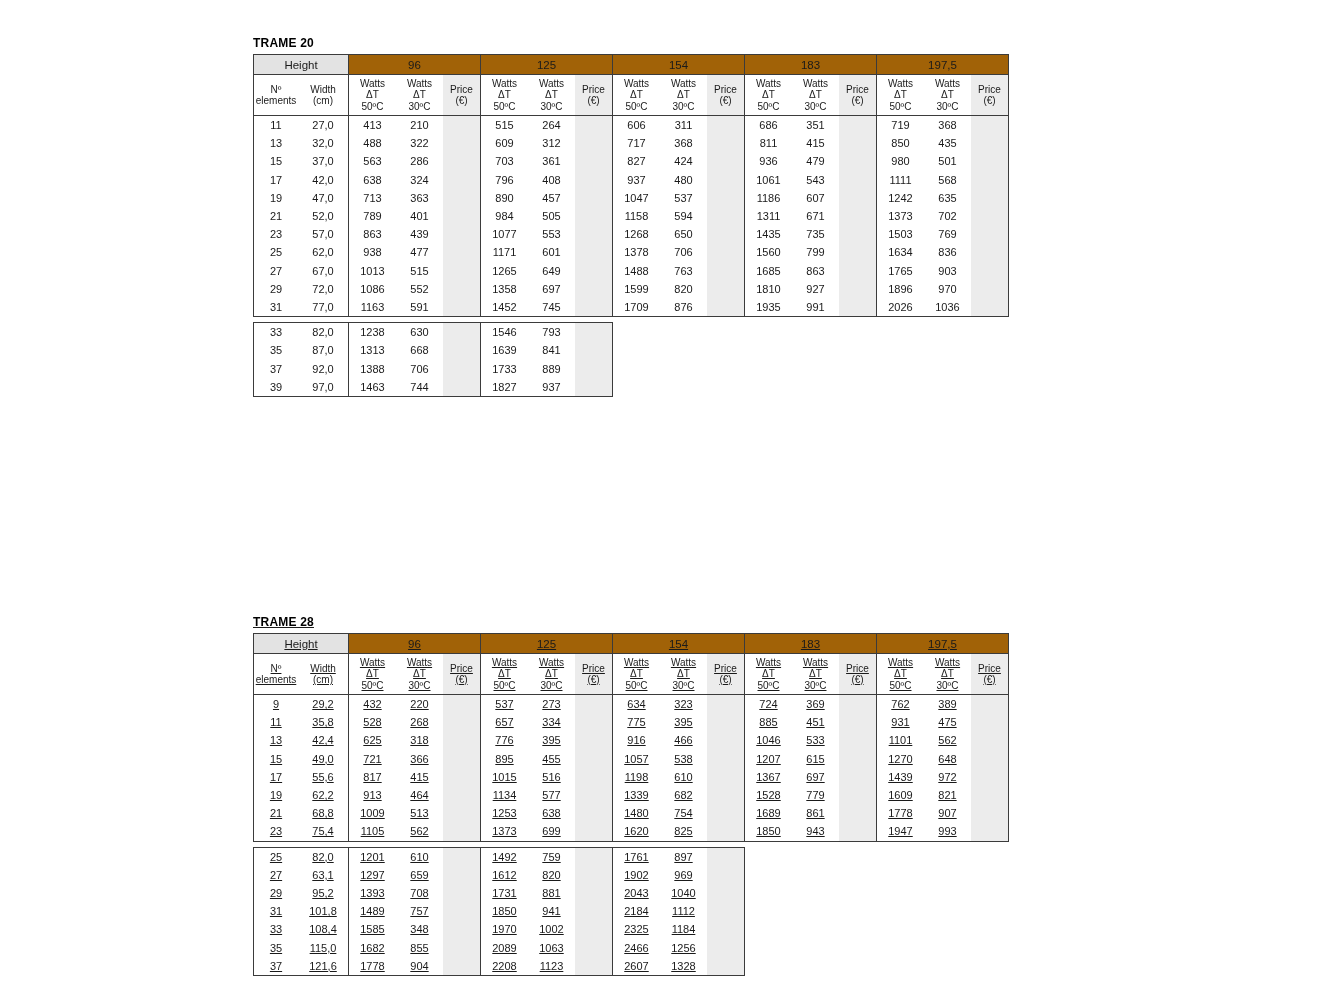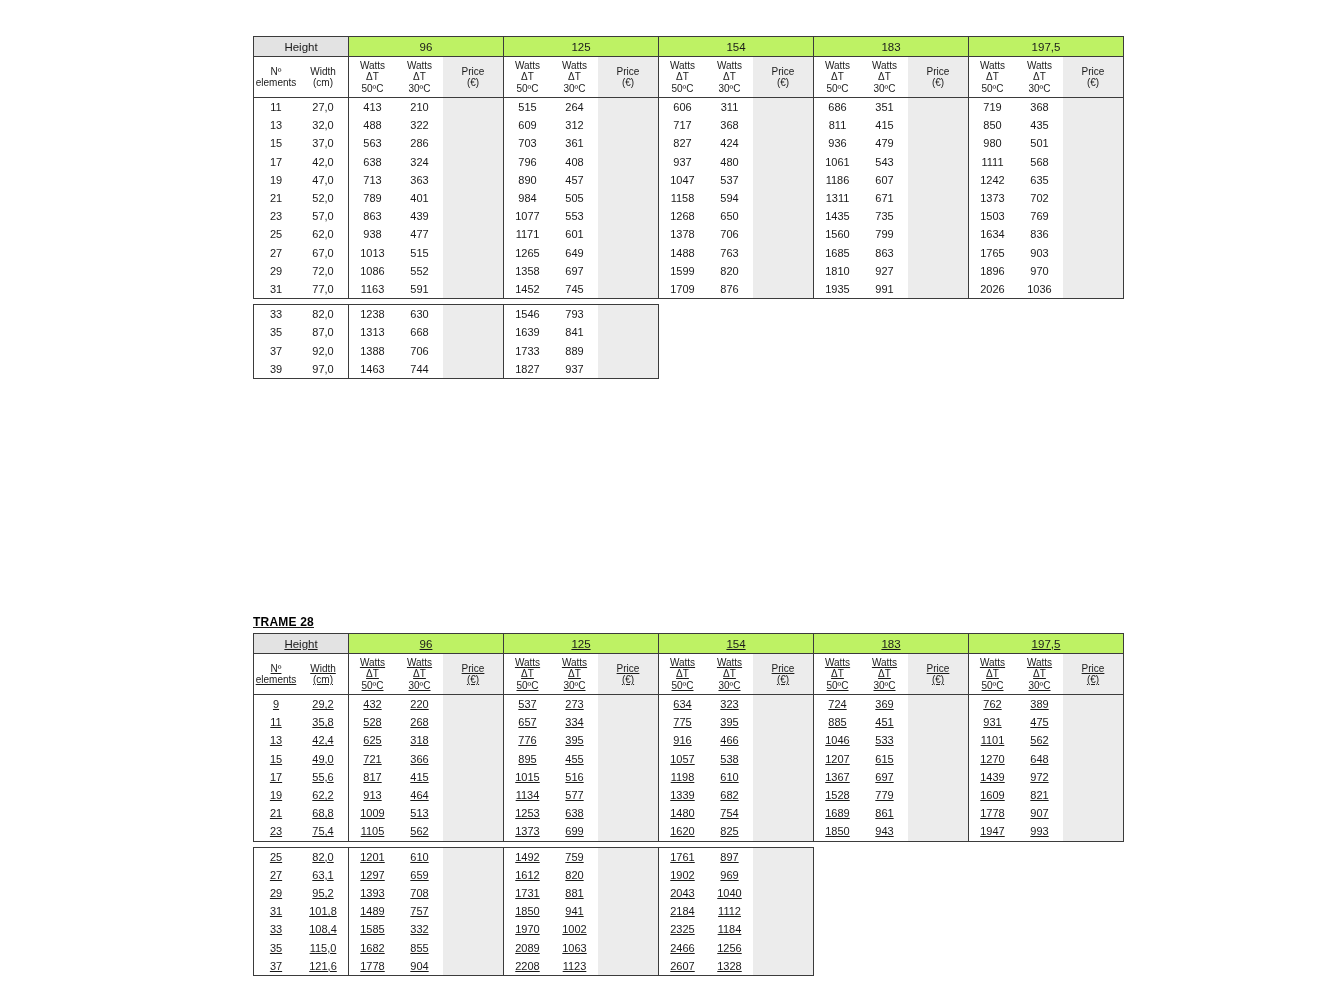--- a/index.html
+++ b/index.html
@@ -39,28 +39,28 @@
     padding: 0;
     margin: 0;
     font-weight: normal;
   }
 
   
   .c-el    { width: 44px; }
   .c-wd    { width: 50px; }
   .c-w50   { width: 47px; }
   .c-w30   { width: 47px; }
-  .c-price { width: 60px; }
+  .c-price { width: 37px; }
 
   .grp-head {
     text-align: center;
     font-weight: bold;
     font-size: 11.5px;
     height: 19px;
-    background: #bef264;
+    background: #a16207;
     border-top: 1px solid #3b3b3b;
     border-bottom: 1px solid #3b3b3b;
   }
   .grp-head.height-head {
     background: #e3e3e3;
   }
   .sub-head {
     text-align: center;
     vertical-align: middle;
     height: 40px;
@@ -90,20 +90,21 @@
     background: #ffffff;
   }
   .bottom-edge { border-bottom: 1px solid #3b3b3b; }
   .top-edge { border-top: 1px solid #3b3b3b; }
   .nb { border: none !important; background: #ffffff !important; }
 </style>
 </head>
 <body>
 
 <div class="table-block" id="block-trame20">
+  <div class="block-title">TRAME 20</div>
   <table class="spec">
     <tbody>
 
       <tr>
         <td class="grp-head height-head sep-left sep-right" colspan="2">Height</td>
         <td class="grp-head sep-right" colspan="3">96</td>
         <td class="grp-head sep-right" colspan="3">125</td>
         <td class="grp-head sep-right" colspan="3">154</td>
         <td class="grp-head sep-right" colspan="3">183</td>
         <td class="grp-head sep-right" colspan="3">197,5</td>
@@ -797,21 +798,21 @@
         <td class="data shade sep-right"></td>
         <td class="data">2184</td>
         <td class="data">1112</td>
         <td class="data shade sep-right"></td>
         <td class="nb" colspan="6"></td>
       </tr>
       <tr>
         <td class="data sep-left">33</td>
         <td class="data sep-right">108,4</td>
         <td class="data">1585</td>
-        <td class="data">332</td>
+        <td class="data">348</td>
         <td class="data shade sep-right"></td>
         <td class="data">1970</td>
         <td class="data">1002</td>
         <td class="data shade sep-right"></td>
         <td class="data">2325</td>
         <td class="data">1184</td>
         <td class="data shade sep-right"></td>
         <td class="nb" colspan="6"></td>
       </tr>
       <tr>

